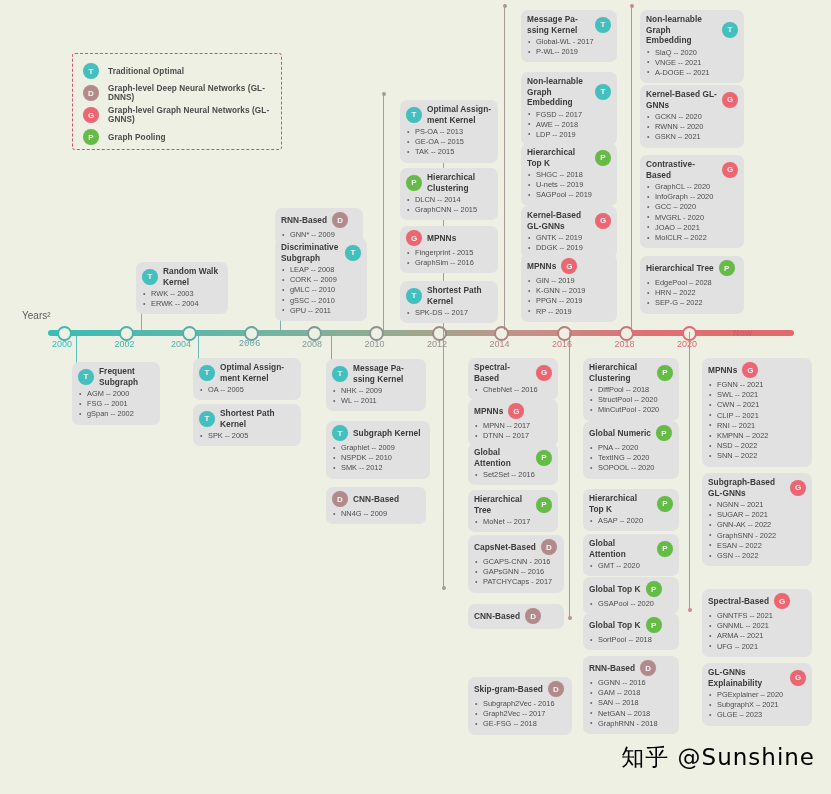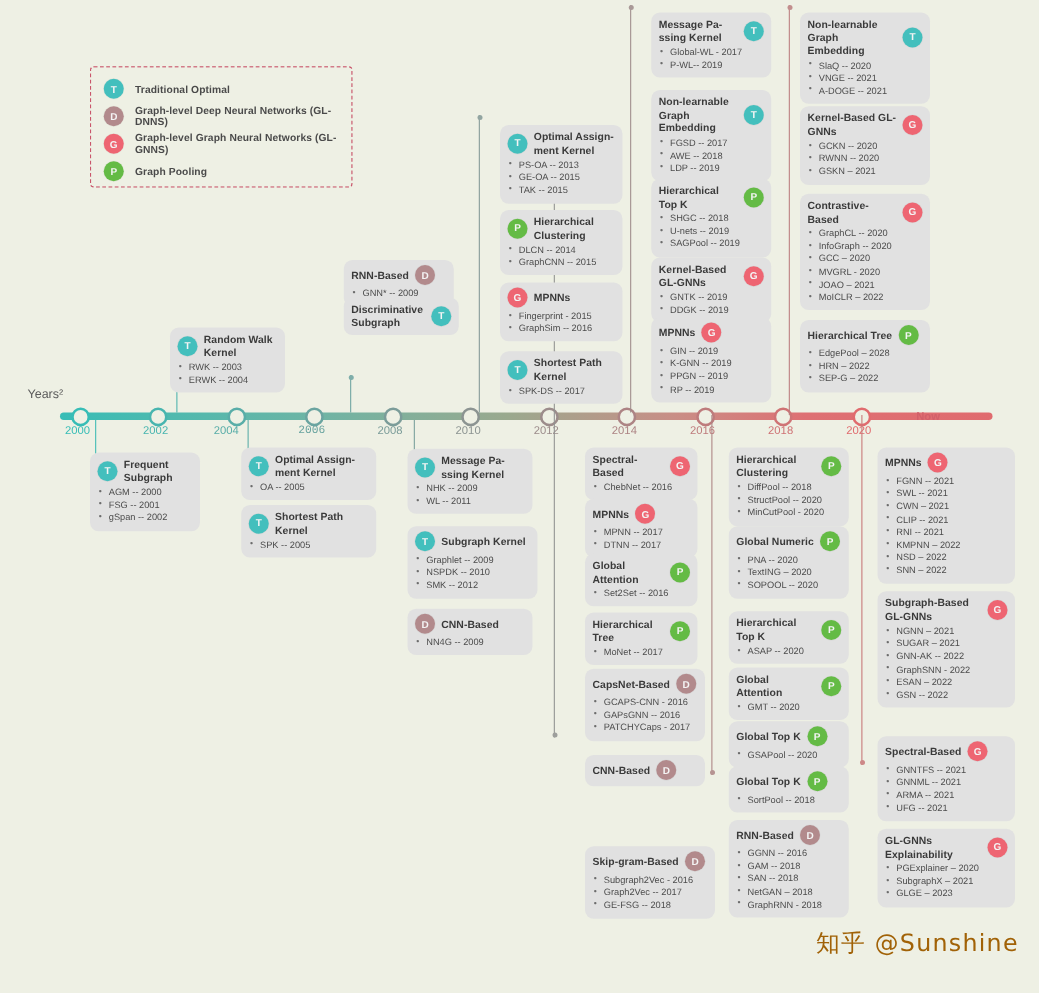--- a/index.html
+++ b/index.html
@@ -62,21 +62,21 @@
   .card-list li{font-size:7.4px;color:#4c4c4c;line-height:10.2px;white-space:nowrap;padding-left:9px;position:relative;}
   .card-list li:before{content:"•";position:absolute;left:1px;top:-0.5px;color:#6b6b6b;font-size:7px;}
 
   
   #caption{
     position:absolute;left:0;top:760px;width:831px;text-align:center;
     font-family:"Liberation Serif", serif;font-size:13.5px;color:#7f1d1d;margin-top:48px;
   }
   #watermark{
     position:absolute;right:16px;top:742px;
-    font-size:19px;color:#a16207;letter-spacing:1px;
+    font-size:23px;color:#000000;letter-spacing:1px;
     font-family:"DejaVu Sans", sans-serif;
   }
 </style>
 </head>
 <body>
 
 <div id="stage">
 
   <div id="legend">
     <div class="legend-row">
@@ -207,20 +207,27 @@
         </div>
         <ul class="card-list">
           <li>GNN* -- 2009</li>
         </ul>
       </div>
       <div class="card" style="left: 275px; top: 238px; width: 92px;">
         <div class="card-head rev">
           <span class="badge T">T</span>
           <span class="card-title">Discriminative Subgraph</span>
         </div>
+        <ul class="card-list">
+          <li>LEAP -- 2008</li>
+          <li>CORK -- 2009</li>
+          <li>gMLC -- 2010</li>
+          <li>gSSC -- 2010</li>
+          <li>GPU -- 2011</li>
+        </ul>
       </div>
       <div class="card" style="left: 326px; top: 359px; width: 100px;">
         <div class="card-head">
           <span class="badge T">T</span>
           <span class="card-title">Message Pa-ssing Kernel</span>
         </div>
         <ul class="card-list">
           <li>NHK -- 2009</li>
           <li>WL -- 2011</li>
         </ul>

